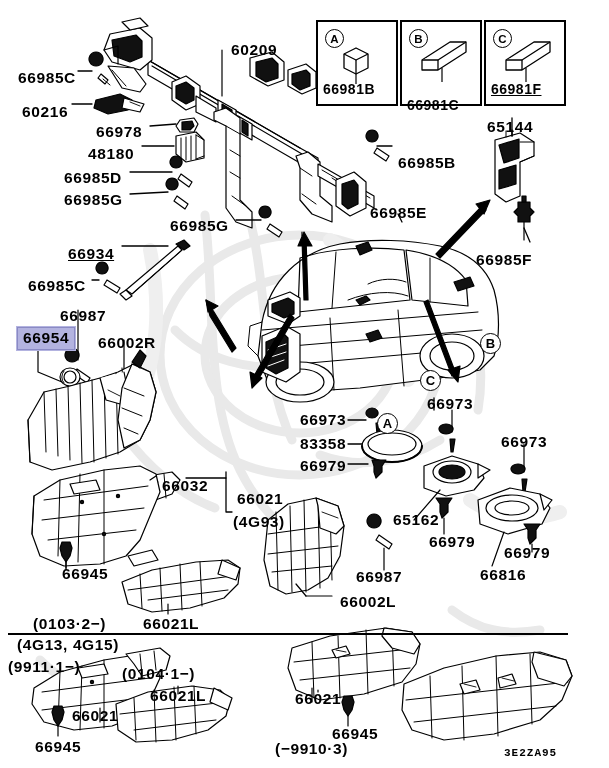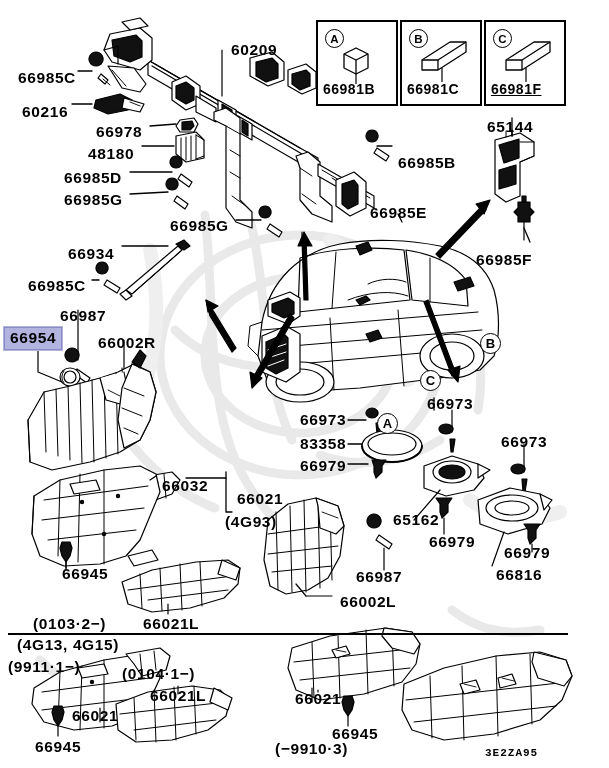--- a/index.html
+++ b/index.html
@@ -444,21 +444,21 @@
         <span>B</span>
       </div>
     <svg width="78" height="52" style="position:absolute;left:0;top:8px;">
       <g stroke="#000" fill="#fff" stroke-width="1.3" stroke-linejoin="round">
         <path d="M20 30 L48 12 L64 12 L64 22 L36 40 L20 40 Z"></path>
         <path d="M20 30 L36 30 L64 12"></path>
         <path d="M36 30 L36 40"></path>
         <path d="M40 38 L40 52" stroke-width="1.2"></path>
       </g>
     </svg>
-    <div class="lbl legend" style="left:5px;top:60px;">66981C</div>
+    <div class="lbl legend" style="left:5px;top:76px;">66981C</div>
   </div>
 
   <div class="legbox" style="left:484px;top:20px;width:78px;height:82px;">
     <div class="legcircle" style="left:7px;top:7px;">
         <span>C</span>
       </div>
     <svg width="78" height="52" style="position:absolute;left:0;top:8px;">
       <g stroke="#000" fill="#fff" stroke-width="1.3" stroke-linejoin="round">
         <path d="M20 30 L48 12 L64 12 L64 22 L36 40 L20 40 Z"></path>
         <path d="M20 30 L36 30 L64 12"></path>
@@ -485,55 +485,55 @@
   <div class="lbl" style="left:96px;top:124px;">66978</div>
   <div class="lbl" style="left:88px;top:146px;">48180</div>
   <div class="lbl" style="left:64px;top:170px;">66985D</div>
   <div class="lbl" style="left:64px;top:192px;">66985G</div>
   <div class="lbl" style="left:170px;top:218px;">66985G</div>
   <div class="lbl" style="left:398px;top:143px;margin-top:12px;">66985B</div>
   <div class="lbl" style="left:487px;top:119px;">65144</div>
   <div class="lbl" style="left:370px;top:205px;">66985E</div>
   <div class="lbl" style="left:476px;top:228px;margin-top:24px;">66985F</div>
 
-  <div class="lbl" style="left:68px;top:246px;">66934</div>
+  <div class="lbl" style="left:68px;top:246px;text-decoration:underline;">66934</div>
   <div class="lbl" style="left:28px;top:278px;">66985C</div>
   <div class="lbl" style="left:60px;top:308px;">66987</div>
   <div class="lbl" style="left:98px;top:335px;">66002R</div>
 
-  <div class="hl" style="left:4px;top:327px;">
+  <div class="hl" style="left:17px;top:327px;">
     <span class="lbl">66954</span>
   </div>
 
   <div class="lbl" style="left:300px;top:412px;">66973</div>
   <div class="lbl" style="left:300px;top:436px;">83358</div>
   <div class="lbl" style="left:300px;top:458px;">66979</div>
   <div class="lbl" style="left:427px;top:396px;">66973</div>
   <div class="lbl" style="left:501px;top:434px;">66973</div>
   <div class="lbl" style="left:393px;top:512px;">65162</div>
   <div class="lbl" style="left:429px;top:534px;">66979</div>
   <div class="lbl" style="left:504px;top:545px;">66979</div>
-  <div class="lbl" style="left:496px;top:567px;text-align:right;">66816</div>
+  <div class="lbl" style="left:480px;top:567px;text-align:right;">66816</div>
   <div class="lbl" style="left:356px;top:569px;">66987</div>
   <div class="lbl" style="left:340px;top:594px;">66002L</div>
 
   <div class="lbl" style="left:162px;top:478px;">66032</div>
   <div class="lbl" style="left:237px;top:491px;">66021</div>
-  <div class="lbl" style="left:225px;top:514px;">(4G93)</div>
+  <div class="lbl" style="left:233px;top:514px;">(4G93)</div>
   <div class="lbl" style="left:62px;top:566px;">66945</div>
   <div class="lbl" style="left:33px;top:616px;">(0103·2−)</div>
   <div class="lbl" style="left:143px;top:616px;">66021L</div>
 
   <div class="divider" style="left:8px;top:633px;width:560px;"></div>
 
   <div class="lbl" style="left:8px;top:637px;margin-left:9px;">(4G13, 4G15)</div>
   <div class="lbl" style="left:8px;top:659px;">(9911·1−)</div>
   <div class="lbl" style="left:122px;top:666px;">(0104·1−)</div>
   <div class="lbl" style="left:150px;top:688px;">66021L</div>
   <div class="lbl" style="left:72px;top:708px;">66021</div>
   <div class="lbl" style="left:35px;top:739px;">66945</div>
   <div class="lbl" style="left:295px;top:691px;">66021</div>
   <div class="lbl" style="left:332px;top:726px;">66945</div>
   <div class="lbl" style="left:275px;top:741px;">(−9910·3)</div>
 
-  <div class="lbl code" style="left:485px;top:748px;">3E2ZA95</div>
+  <div class="lbl code" style="left:504px;top:748px;">3E2ZA95</div>
 
 </div>
 
 </body></html>

